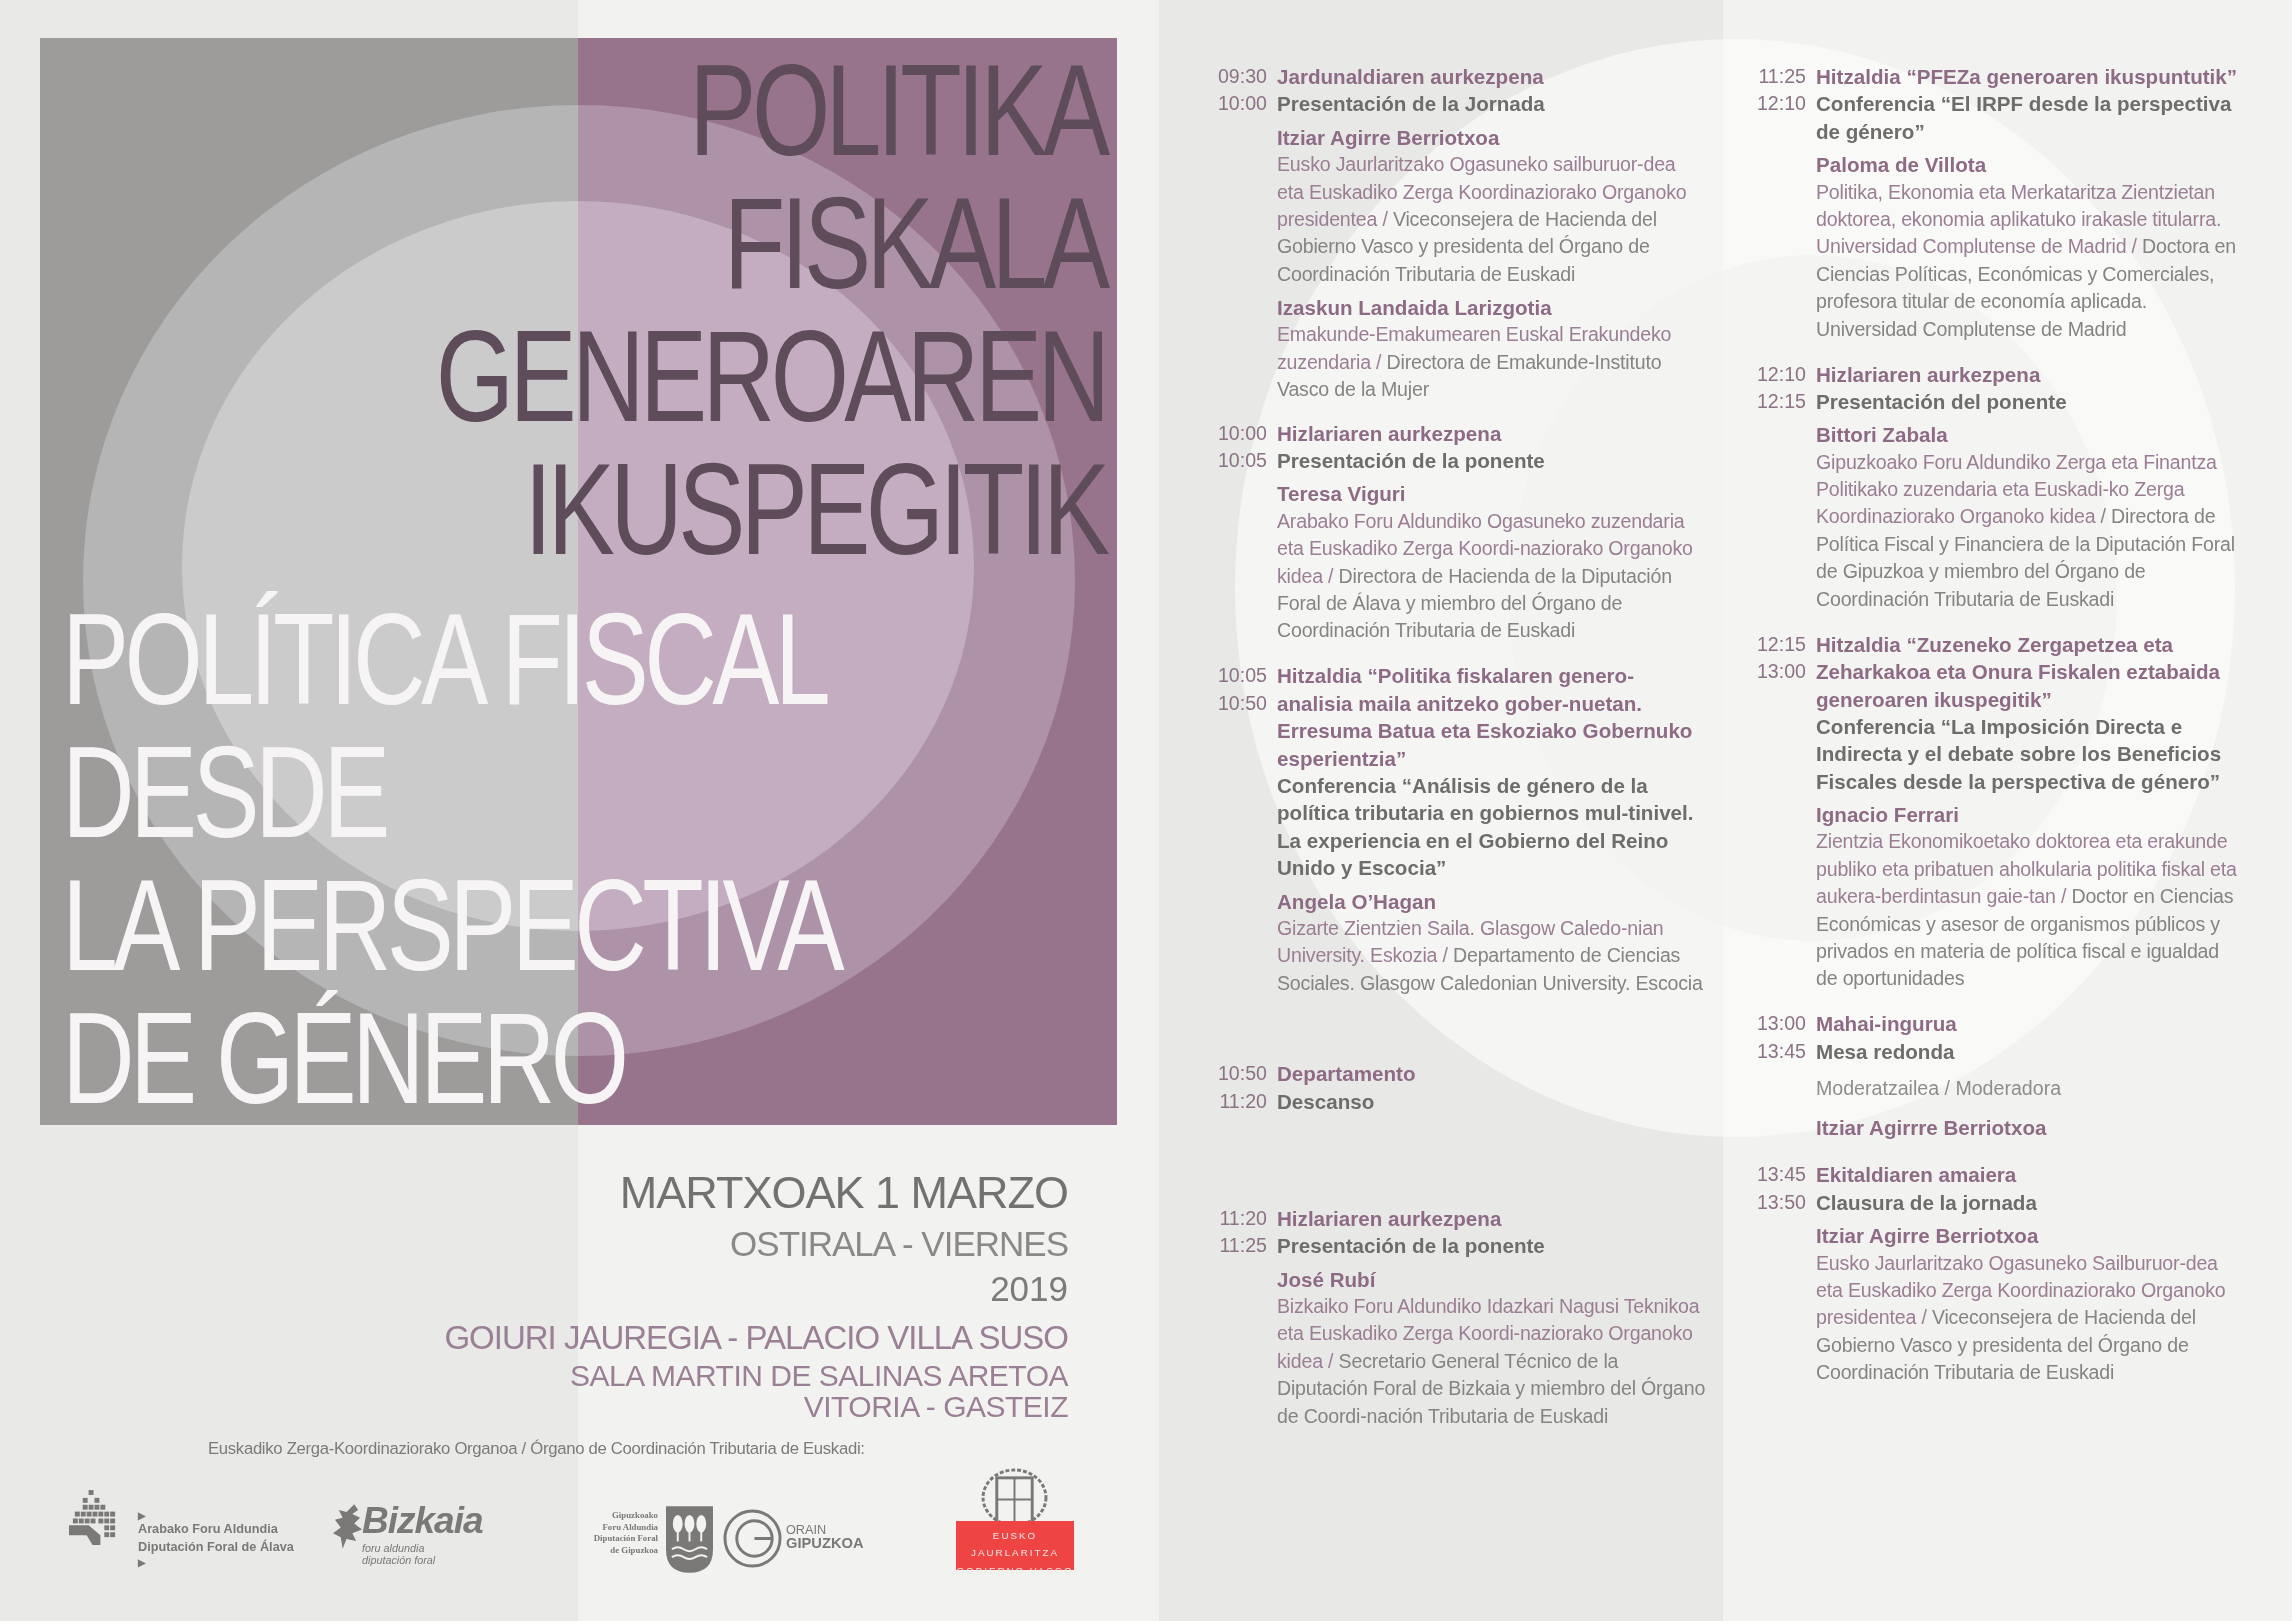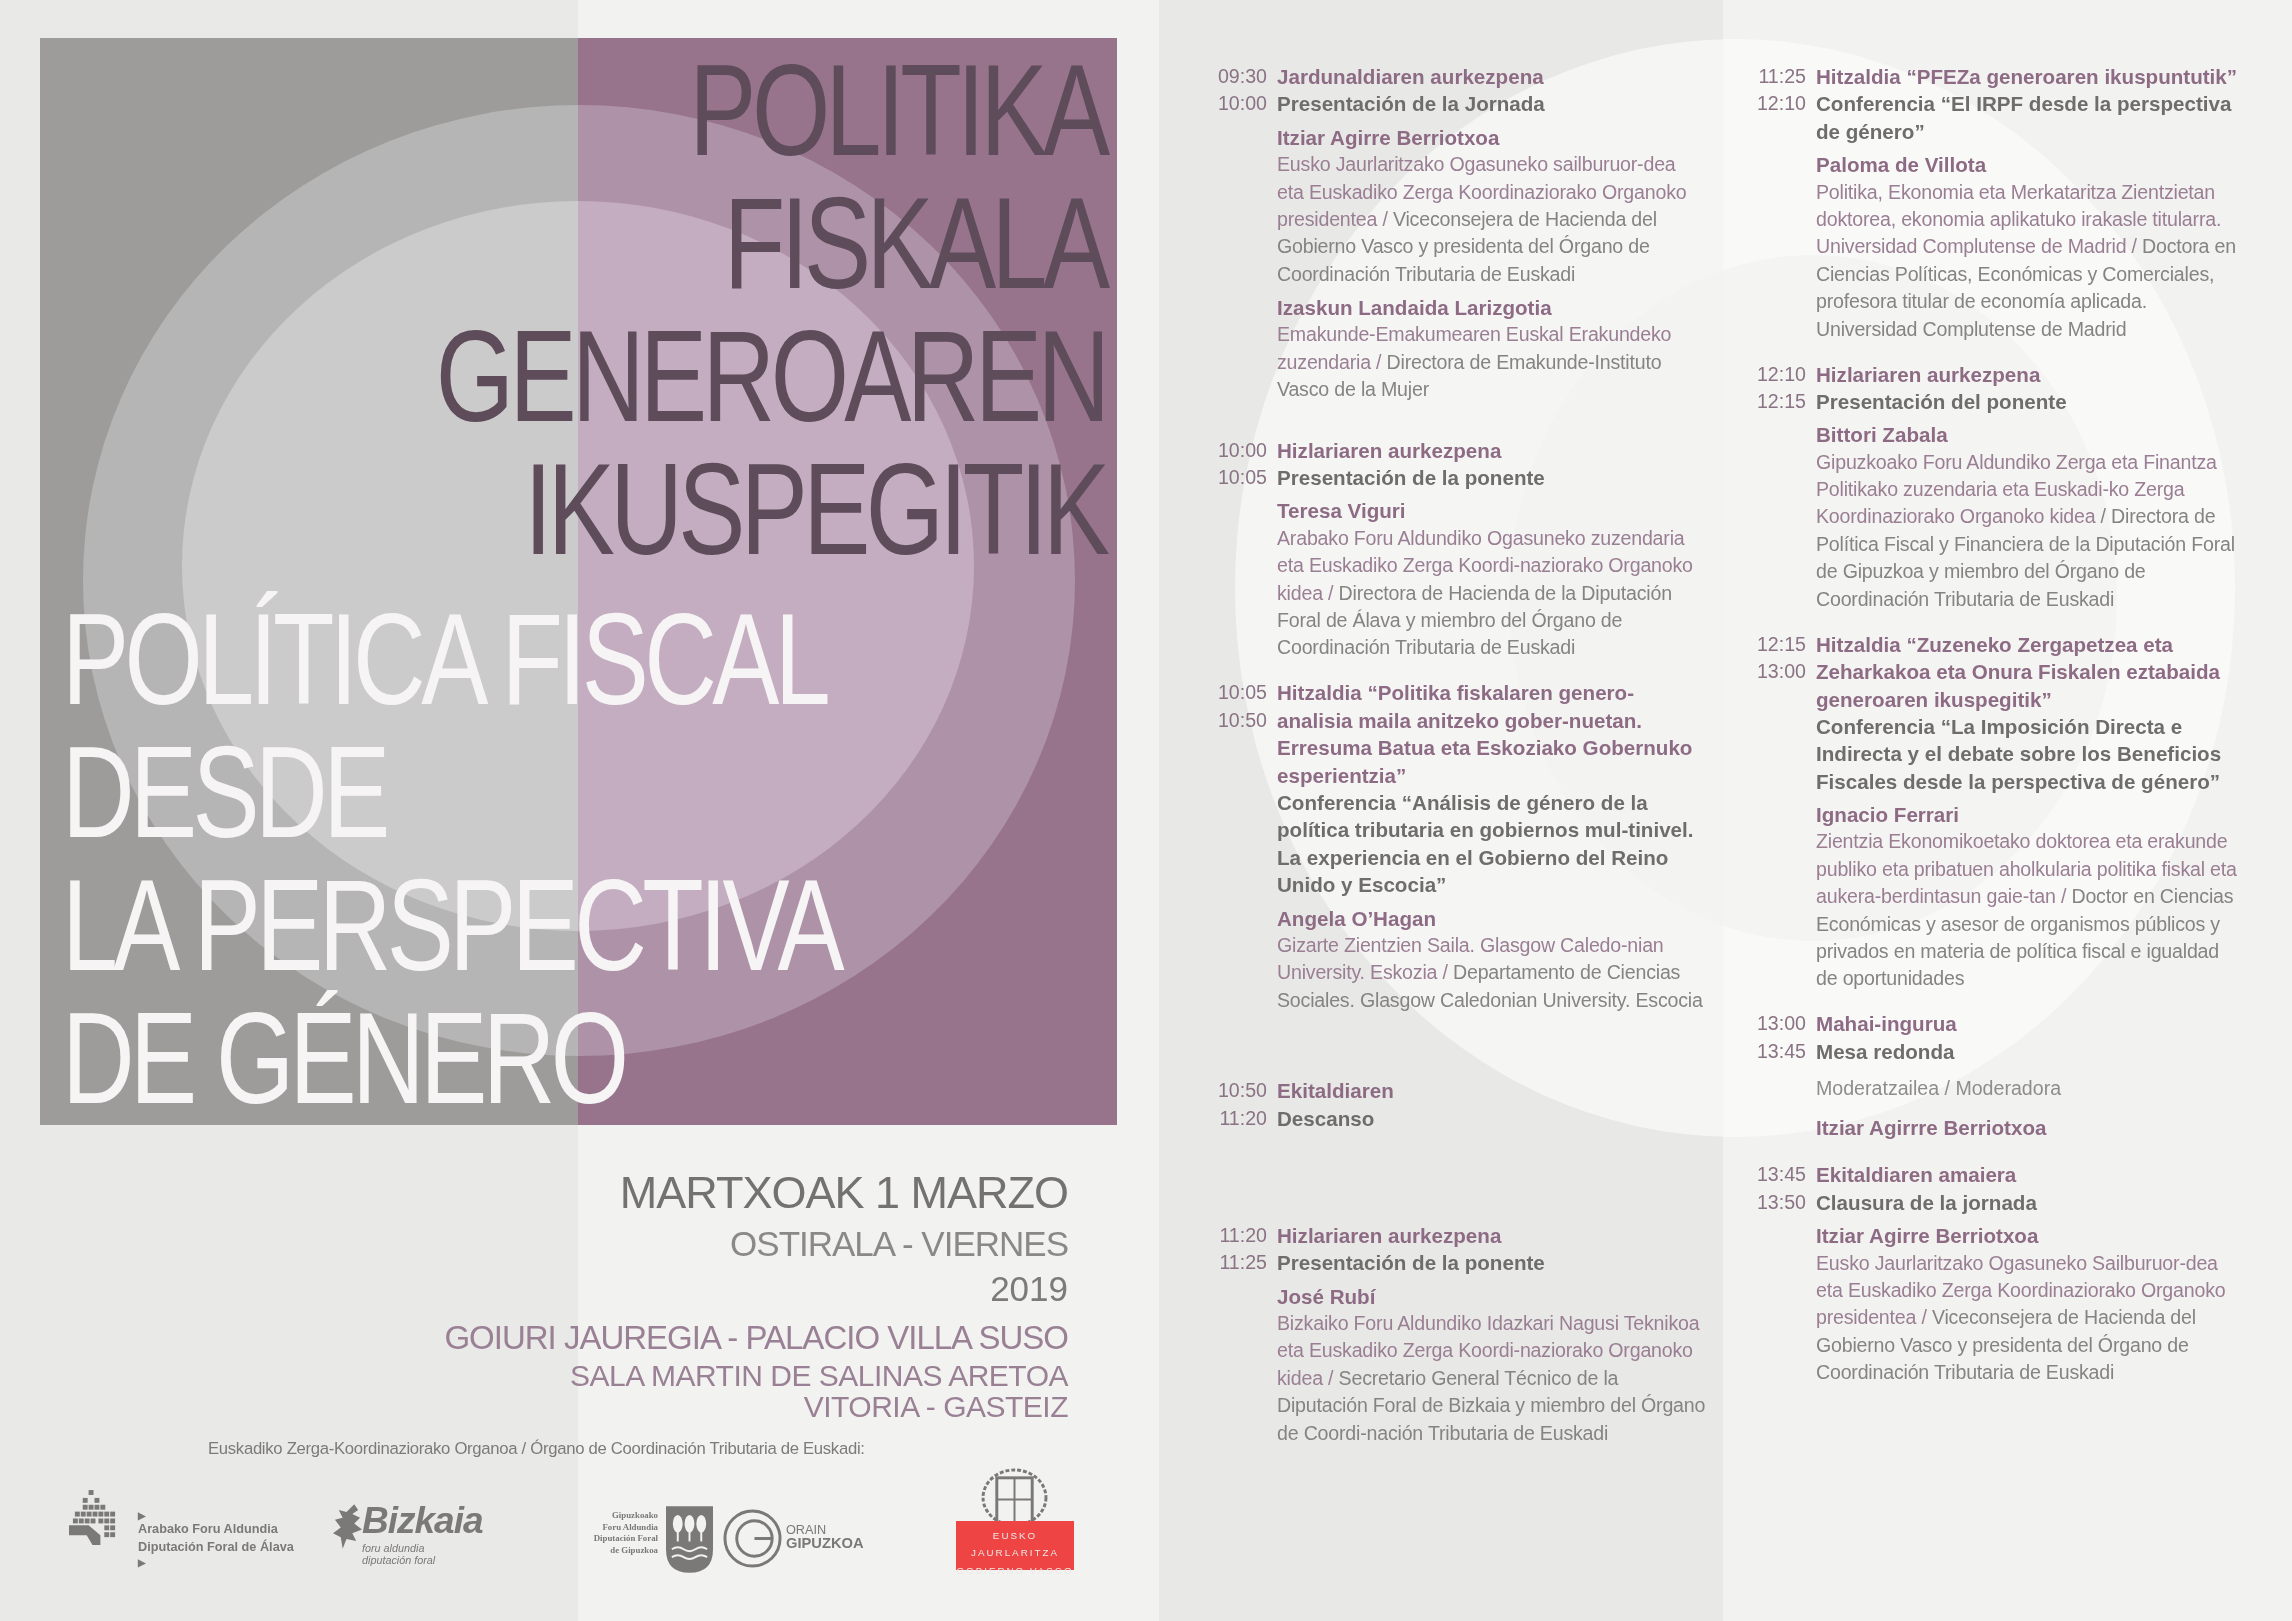--- a/index.html
+++ b/index.html
@@ -234,21 +234,21 @@
     <line x1="34" y1="10" x2="34" y2="56" stroke="#7a7977" stroke-width="2"></line>
     <line x1="16" y1="32" x2="52" y2="32" stroke="#7a7977" stroke-width="2"></line>
   </svg>
   <div class="box">
     <span>EUSKO JAURLARITZA</span><br>
     <span>GOBIERNO VASCO</span>
   </div>
 </div>
 
 <div class="program-col col-1">
-  <div class="session" style="margin-bottom:33px">
+  <div class="session" style="margin-bottom:16px">
     <div class="times">
       <span>09:30</span>
       <span>10:00</span>
     </div>
     <div class="t-eu">Jardunaldiaren aurkezpena</div>
     <div class="t-es">Presentación de la Jornada</div>
     <div class="speaker">Itziar Agirre Berriotxoa</div>
     <div class="bio"><span class="eu">Eusko Jaurlaritzako Ogasuneko sailburuor-dea eta Euskadiko Zerga Koordinaziorako Organoko presidentea /</span><span class="es"> Viceconsejera de Hacienda del Gobierno Vasco y presidenta del Órgano de Coordinación Tributaria de Euskadi</span></div>
     <div class="speaker">Izaskun Landaida Larizgotia</div>
     <div class="bio"><span class="eu">Emakunde-Emakumearen Euskal Erakundeko zuzendaria /</span><span class="es"> Directora de Emakunde-Instituto Vasco de la Mujer</span></div>
@@ -274,21 +274,21 @@
     <div class="t-es">Conferencia “Análisis de género de la política tributaria en gobiernos mul-tinivel. La experiencia en el Gobierno del Reino Unido y Escocia”</div>
     <div class="speaker">Angela O’Hagan</div>
     <div class="bio"><span class="eu">Gizarte Zientzien Saila. Glasgow Caledo-nian University. Eskozia /</span><span class="es"> Departamento de Ciencias Sociales. Glasgow Caledonian University. Escocia</span></div>
   </div>
 
   <div class="session" style="margin-top:63px; margin-bottom:90px">
     <div class="times">
       <span>10:50</span>
       <span>11:20</span>
     </div>
-    <div class="t-eu">Ekitaldiaren</div>
+    <div class="t-eu">Departamento</div>
     <div class="t-es">Descanso</div>
   </div>
 
   <div class="session">
     <div class="times">
       <span>11:20</span>
       <span>11:25</span>
     </div>
     <div class="t-eu">Hizlariaren aurkezpena</div>
     <div class="t-es">Presentación de la ponente</div>

